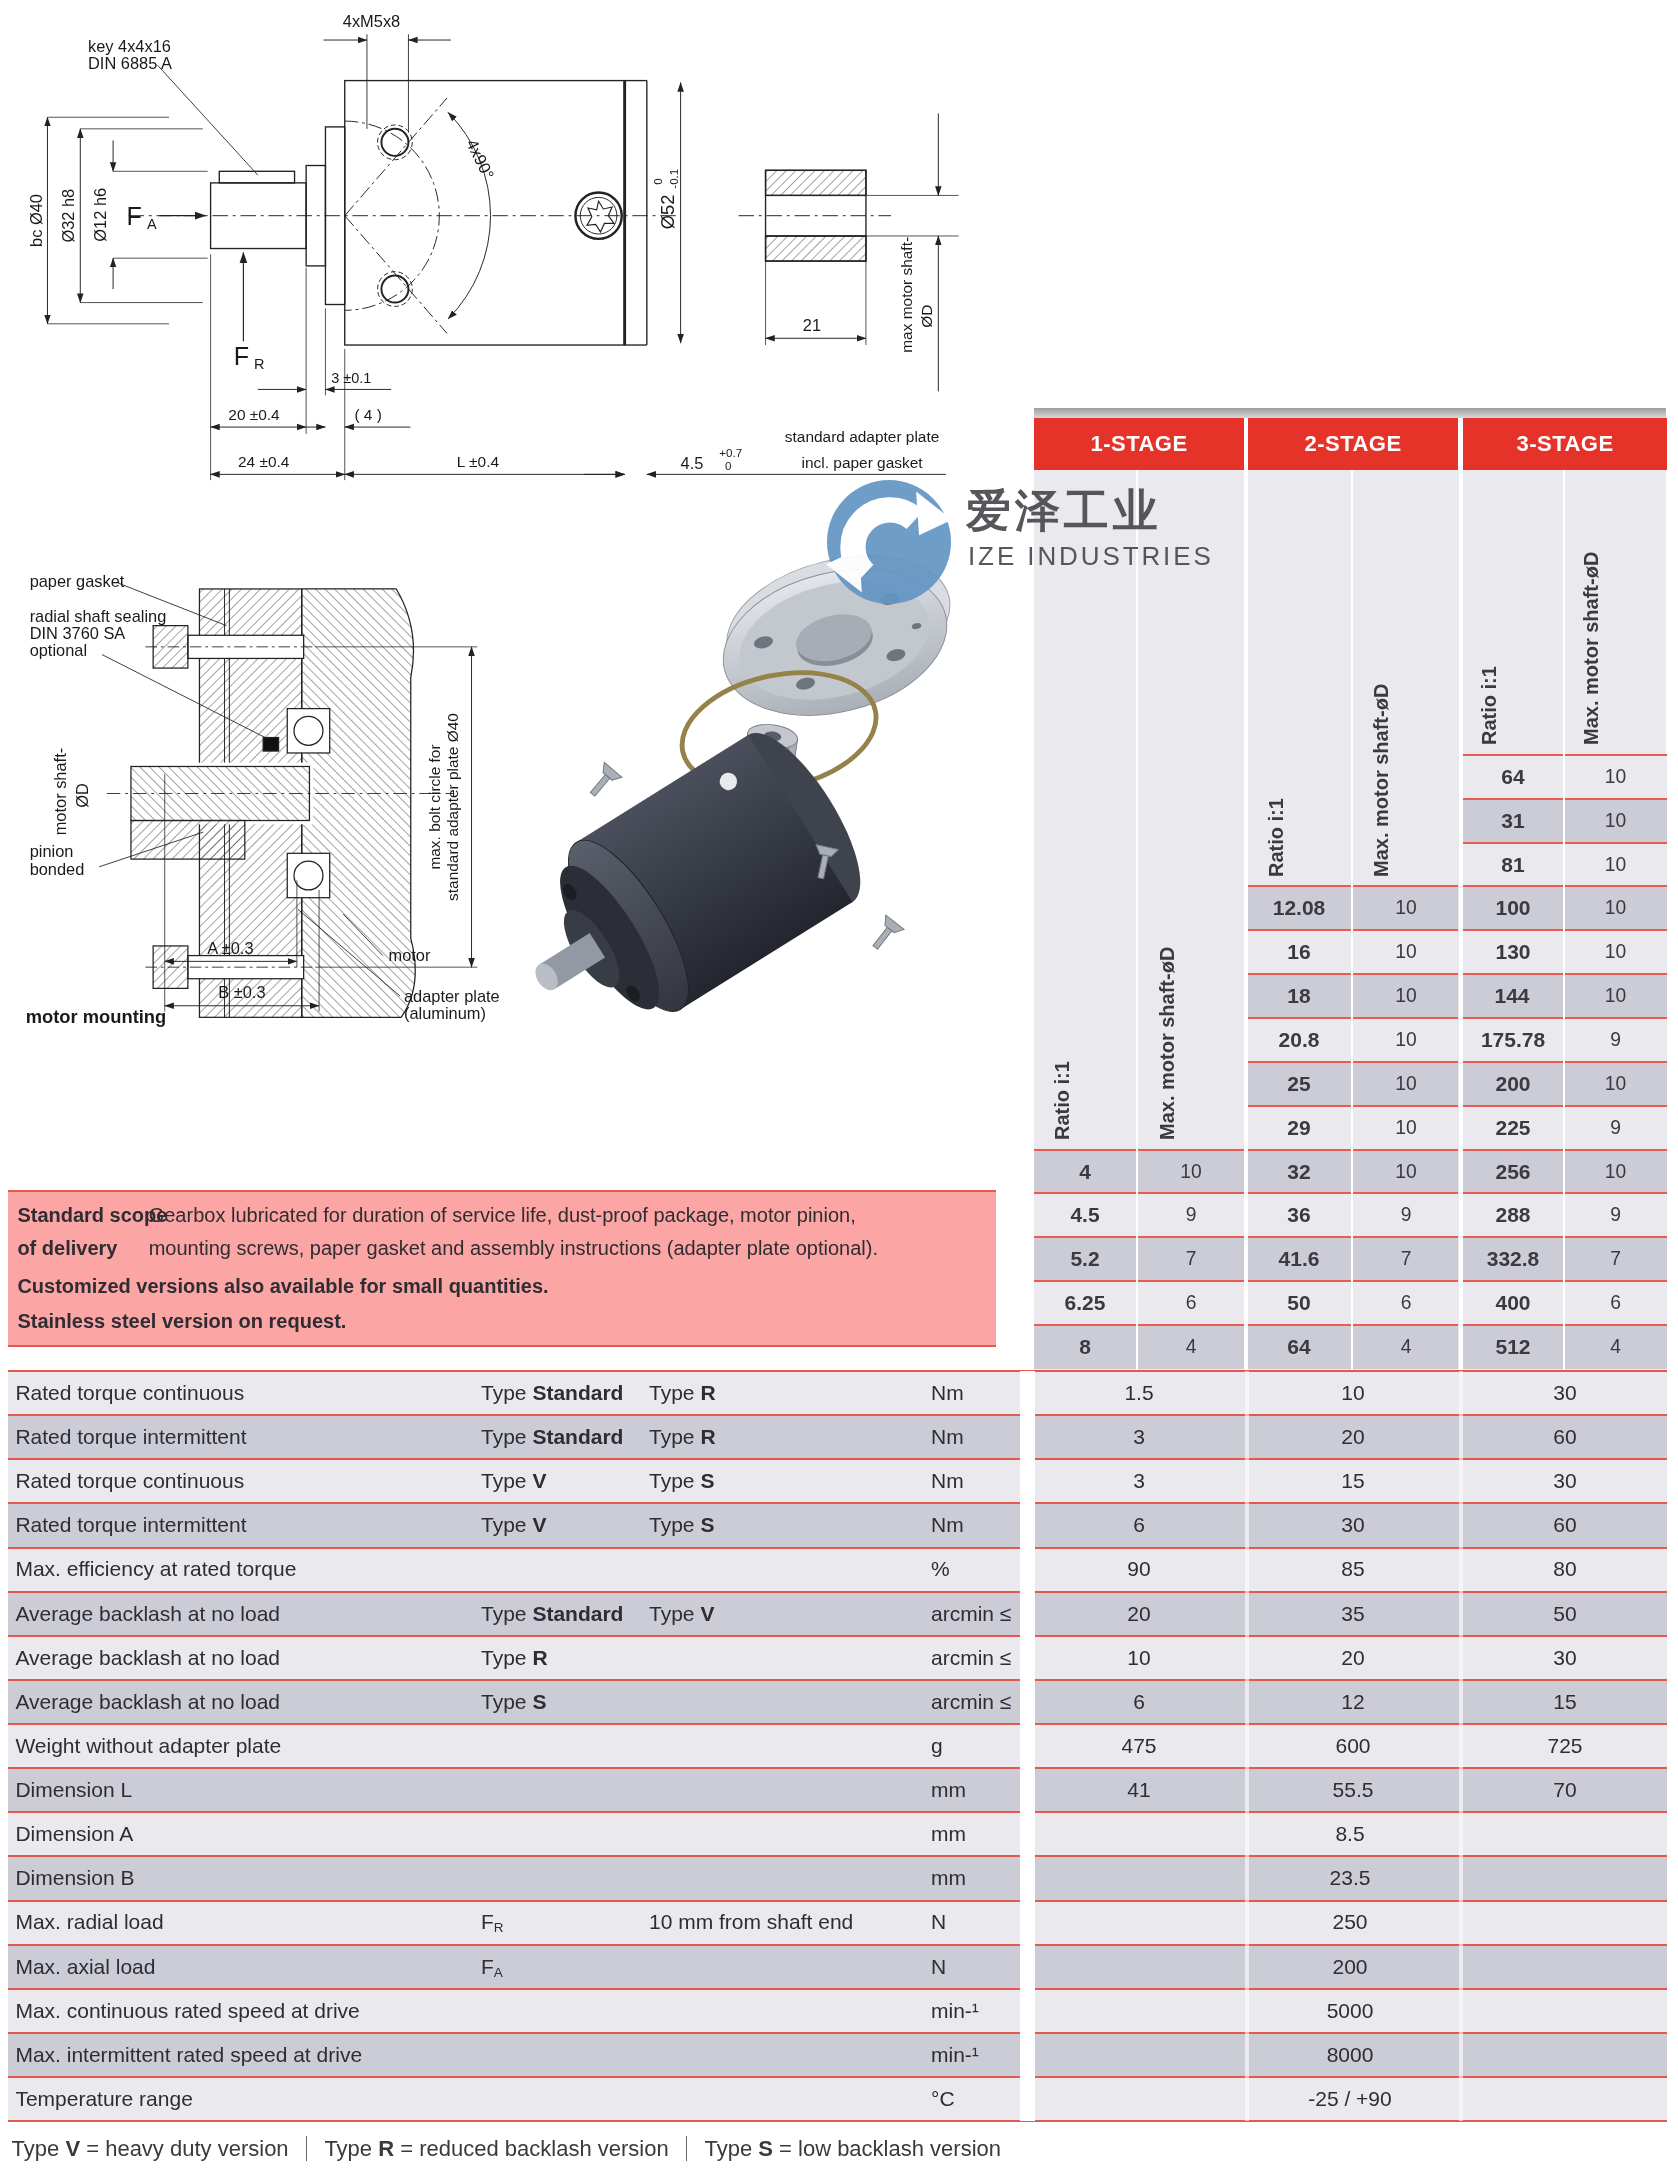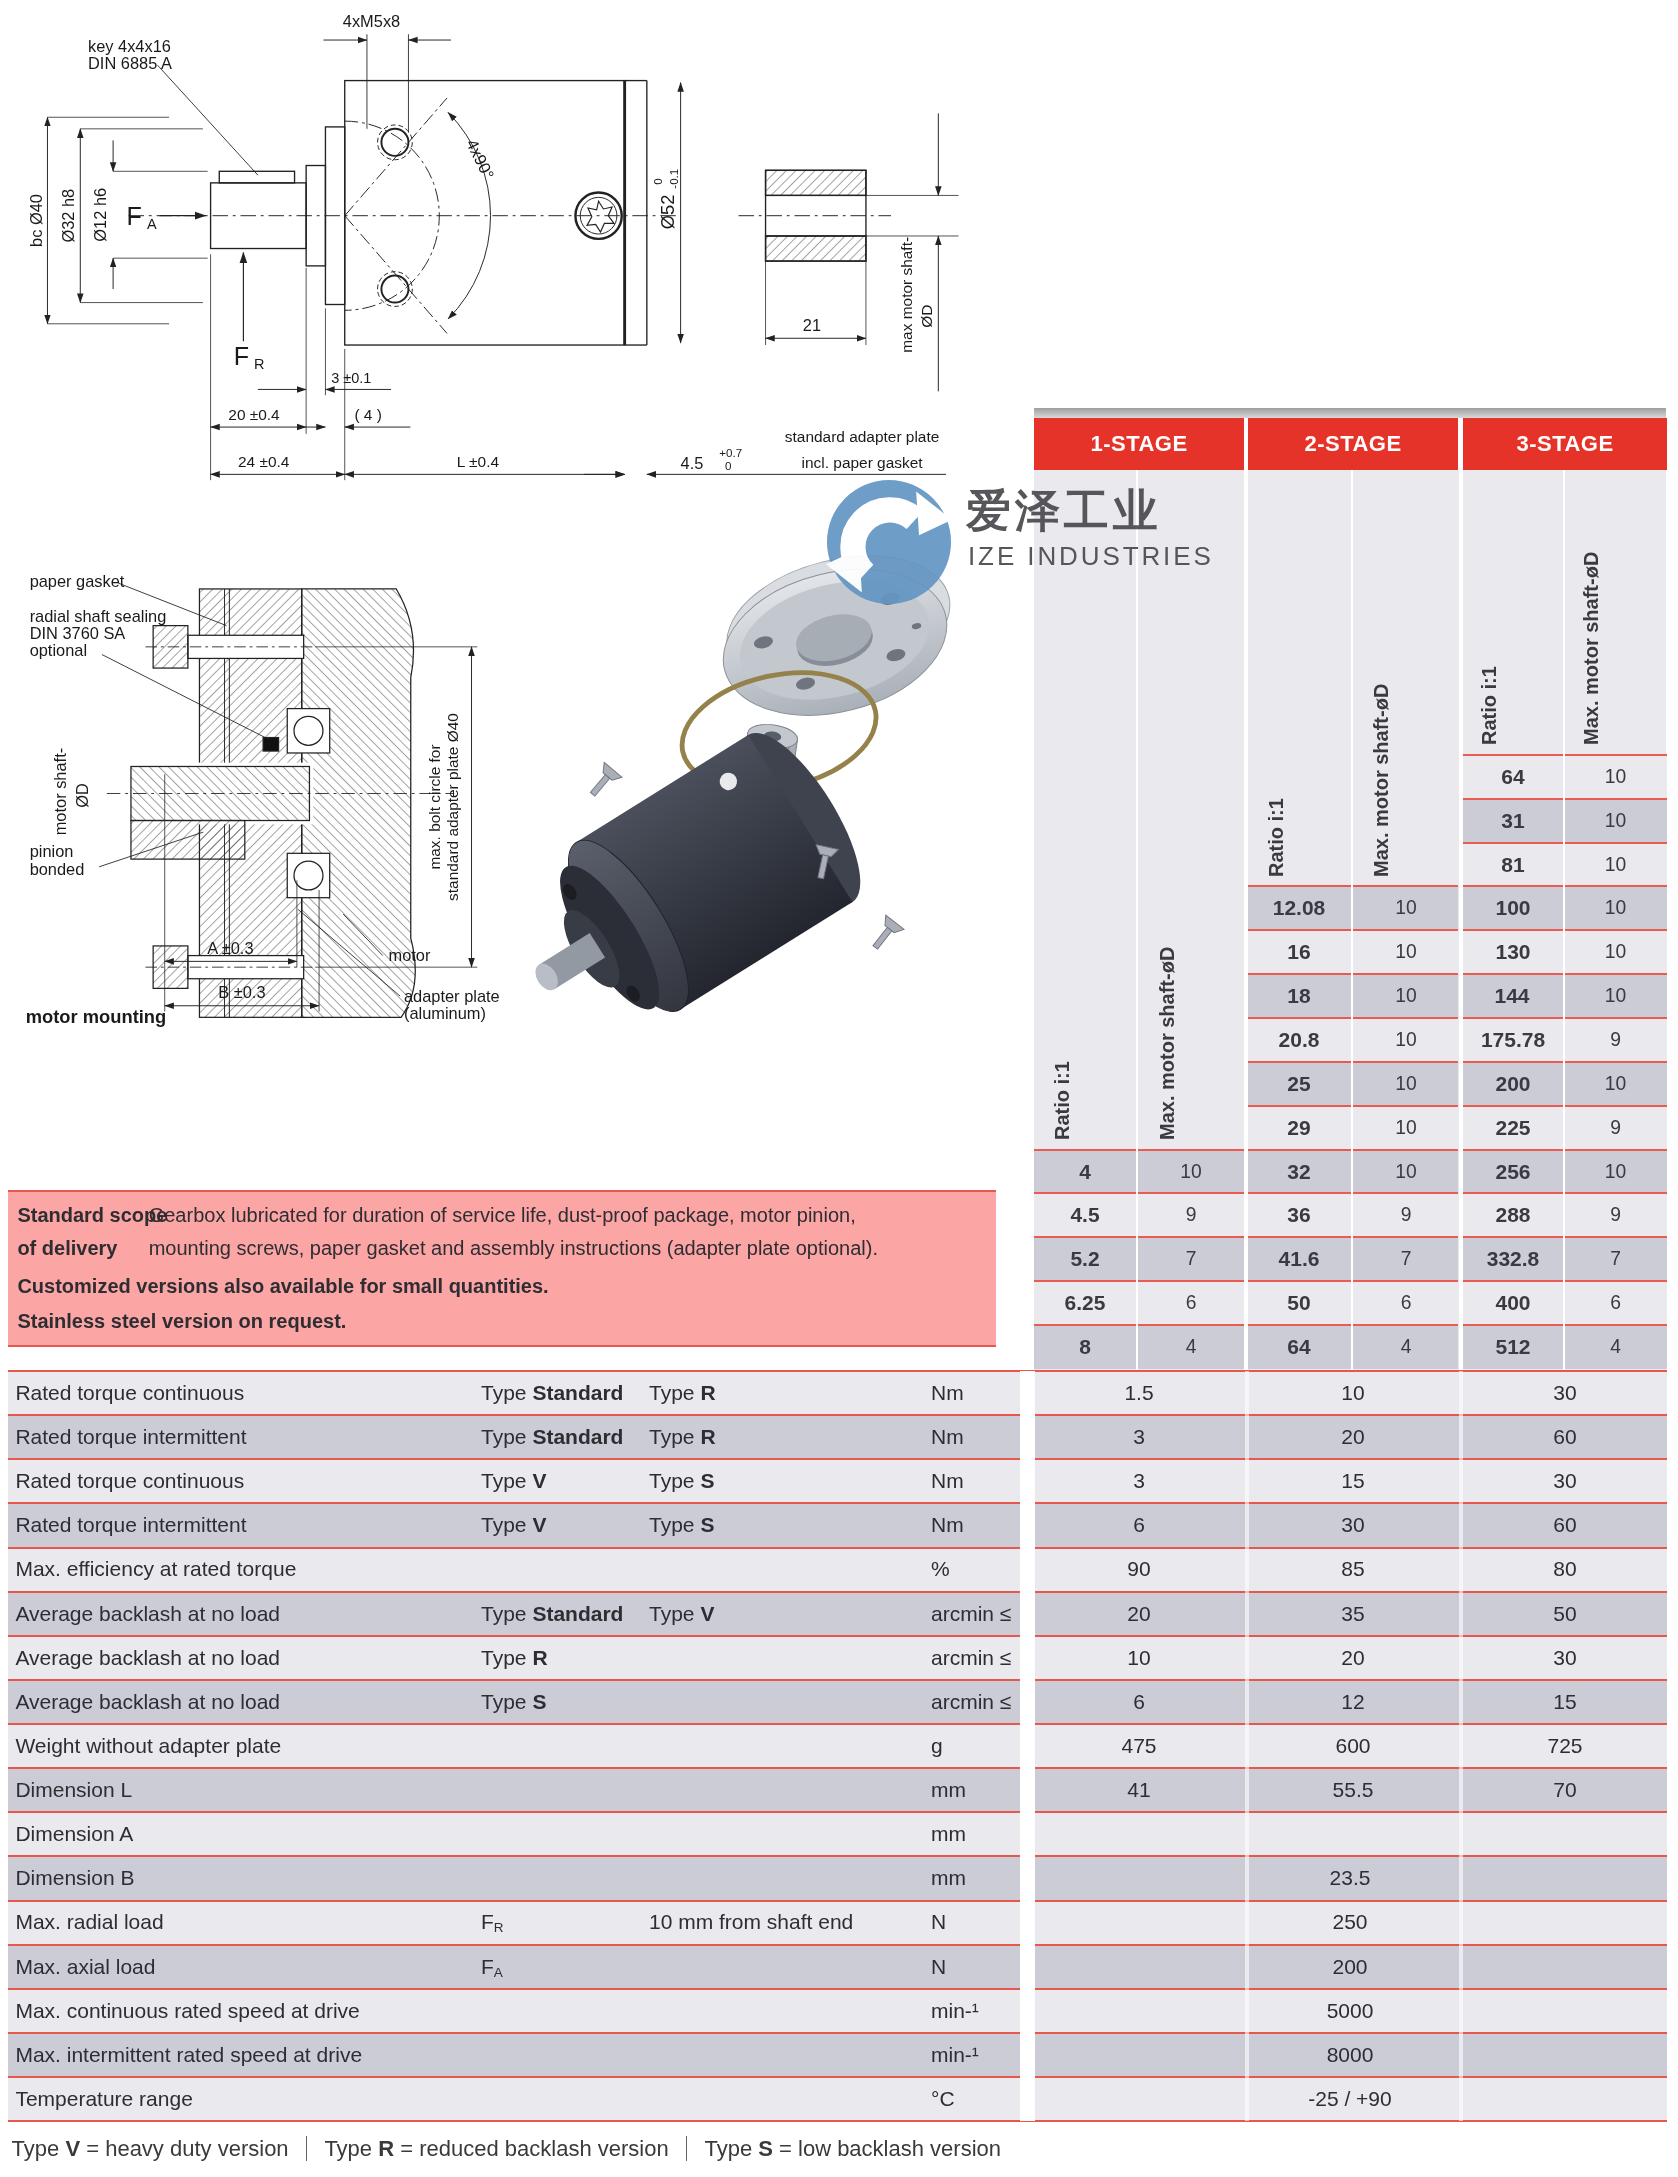--- a/index.html
+++ b/index.html
@@ -558,20 +558,21 @@
     <div class="sredline" style="top: 396px;"></div>
     <div class="stext" style="left: 15.4px; top: 397px; line-height: 44px;">Dimension L</div>
     <div class="stext" style="left: 931px; top: 397px; line-height: 44px;">mm</div>
     <div class="sval" style="left: 1034px; top: 397px; width: 210px; line-height: 44px;">41</div>
     <div class="sval" style="left: 1248px; top: 397px; width: 210px; line-height: 44px;">55.5</div>
     <div class="sval" style="left: 1463px; top: 397px; width: 204px; line-height: 44px;">70</div>
     <div class="srow light" style="top: 441px; height: 44px;"></div>
     <div class="sredline" style="top: 440px;"></div>
     <div class="stext" style="left: 15.4px; top: 441px; line-height: 44px;">Dimension A</div>
     <div class="stext" style="left: 931px; top: 441px; line-height: 44px;">mm</div>
+    <div class="sval" style="left: 1034px; top: 441px; width: 632px; line-height: 44px;">8.5</div>
     <div class="srow dark" style="top: 485px; height: 44px;"></div>
     <div class="sredline" style="top: 484px;"></div>
     <div class="stext" style="left: 15.4px; top: 485px; line-height: 44px;">Dimension B</div>
     <div class="stext" style="left: 931px; top: 485px; line-height: 44px;">mm</div>
     <div class="sval" style="left: 1034px; top: 485px; width: 632px; line-height: 44px;">23.5</div>
     <div class="srow light" style="top: 529px; height: 44px;"></div>
     <div class="sredline" style="top: 529px;"></div>
     <div class="stext" style="left: 15.4px; top: 529px; line-height: 44px;">Max. radial load</div>
     <div class="stext" style="left: 481px; top: 529px; line-height: 44px;"><span>F</span><sub class="fsub">R</sub></div>
     <div class="stext" style="left: 649px; top: 529px; line-height: 44px;"><span>10 mm from shaft end</span></div>

